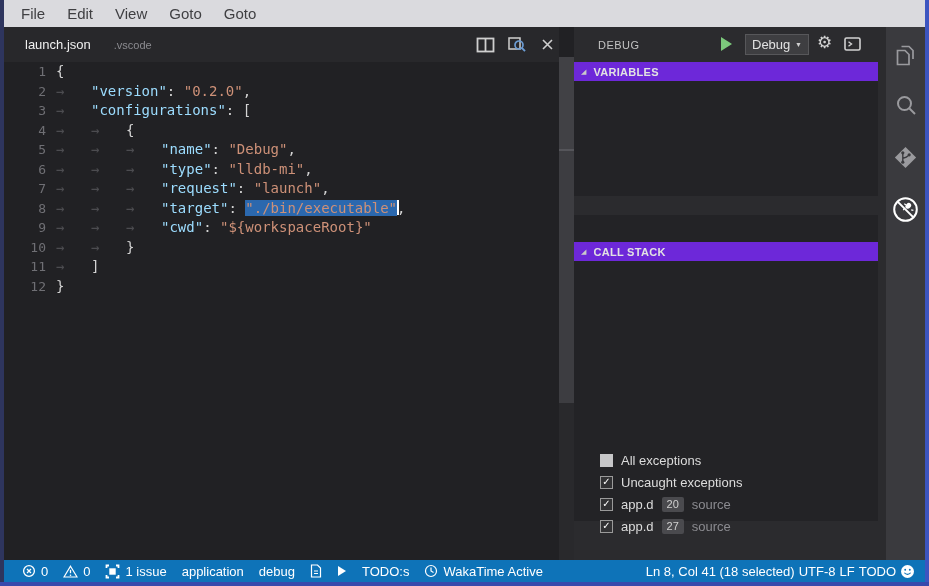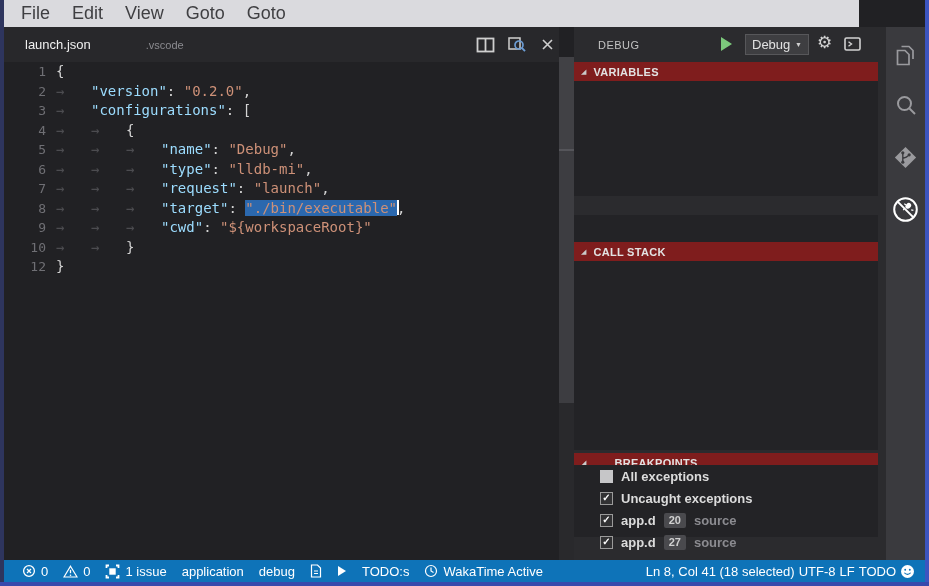--- a/index.html
+++ b/index.html
@@ -5,30 +5,30 @@
   html,body{margin:0;padding:0;background:#101010;}
   #window{position:relative;width:929px;height:586px;overflow:hidden;
           font-family:"Liberation Sans",sans-serif;background:#212124;}
   
   .wb{position:absolute;}
   #b-left{left:0;top:0;width:4px;height:586px;background:#2e355e;}
   #b-right{left:925px;top:0;width:4px;height:586px;background:#3c55c0;}
   #b-bottom{left:0;top:582px;width:929px;height:4px;background:#3849ac;}
 
   
-  #menu-bar{position:absolute;left:4px;top:0;width:855px;height:27px;background:#dadade;
+  #menu-bar{position:absolute;left:4px;top:0;width:921px;height:27px;background:#dadade;
             display:flex;align-items:center;padding-left:6px;box-sizing:border-box;
-            color:#3f3f42;font-size:18px;}
+            color:#3f3f42;font-size:15px;}
   .menu-item{padding:0 11px;cursor:default;}
 
   
   #tab-bar{position:absolute;left:4px;top:27px;width:555px;height:35px;background:#28282b;}
-  .tab{position:absolute;left:21px;top:0;height:35px;display:flex;align-items:baseline;padding-top:10px;box-sizing:border-box;gap:48px;}
+  .tab{position:absolute;left:21px;top:0;height:35px;display:flex;align-items:baseline;padding-top:10px;box-sizing:border-box;}
   .tab-title{color:#f0f0f0;font-size:13px;}
-  .tab-hint{color:#8b8b90;font-size:11px;margin-left:7px;}
+  .tab-hint{color:#8b8b90;font-size:11px;margin-left:23px;}
   .tab-actions{position:absolute;right:2px;top:0;height:35px;display:flex;align-items:center;gap:11px;color:#cfcfcf;}
   .tab-actions span{display:flex;align-items:center;justify-content:center;width:20px;}
 
   
   #editor{position:absolute;left:4px;top:62px;width:555px;height:498px;background:#212124;
           font-family:"DejaVu Sans Mono",monospace;font-size:14px;}
   .cl{display:flex;height:19.5px;line-height:19.5px;white-space:pre;}
   .cl-num{width:50px;padding-right:8px;box-sizing:border-box;text-align:right;color:#6f6f74;font-size:13px;}
   .cl-code{padding-left:2px;}
   .tk-tab{display:inline-block;width:35px;color:#4c4c50;}
@@ -48,29 +48,29 @@
   #panel-header{position:absolute;left:0;top:0;width:312px;height:35px;}
   #panel-title{position:absolute;left:24px;top:12px;font-size:11px;color:#c2c2c2;letter-spacing:.5px;}
   #run-button{position:absolute;left:146px;top:9px;cursor:pointer;}
   #config-dropdown{position:absolute;left:171px;top:7px;width:64px;height:21px;background:#3e3e41;
     border:1px solid #57575a;box-sizing:border-box;display:flex;align-items:center;justify-content:space-between;
     padding:0 6px;color:#e2e2e2;font-size:13px;cursor:pointer;}
   #config-caret{font-size:7px;color:#cfcfcf;margin-left:4px;}
   #gear-button{position:absolute;left:243px;top:5px;font-size:17px;color:#d2d2d2;cursor:pointer;}
   #console-button{position:absolute;left:270px;top:10px;color:#d2d2d2;cursor:pointer;}
 
-  .sec-h{position:absolute;left:0;width:304px;height:19px;background:#7f1d1d;display:flex;align-items:center;
+  .sec-h{position:absolute;left:0;width:304px;height:19px;background:#6d28d9;display:flex;align-items:center;
          padding-left:7px;box-sizing:border-box;gap:7px;}
   .sec-tri{font-size:7px;color:#cacaca;}
   .sec-label{font-size:11px;font-weight:bold;color:#e2e2e2;letter-spacing:.3px;}
   .sec-c{position:absolute;left:0;width:304px;background:#232326;}
   #sec-variables-h{top:35px;}   #sec-variables-c{top:54px;height:115px;}
   #sec-watch-h{top:169px;}      #sec-watch-c{top:188px;height:27px;}
   #sec-callstack-h{top:215px;}  #sec-callstack-c{top:234px;height:189px;}
-  #sec-breakpoints-h{top:426px;gap:28px;}#sec-breakpoints-c{top:438px;height:72px;font-weight:bold;}
+  #sec-breakpoints-h{top:426px;gap:28px;}#sec-breakpoints-c{top:422px;height:72px;}
 
   .bp-row{height:22px;display:flex;align-items:center;padding-left:26px;gap:8px;}
   .bp-check{width:13px;height:13px;box-sizing:border-box;display:flex;align-items:center;justify-content:center;
             font-size:10px;line-height:1;cursor:pointer;}
   .bp-check.unchecked{background:#c6c6c8;}
   .bp-check.checked{background:#323234;border:1px solid #9a9a9a;color:#ffffff;}
   .bp-label{color:#dcdcdc;}
   .bp-badge{background:#4a4a4e;border-radius:2px;padding:0 5px;font-size:11px;height:15px;line-height:15px;color:#d0d0d0;}
   .bp-hint{color:#8b8b90;text-align:right;}
 
@@ -135,20 +135,21 @@
       <div class="cl"><div class="cl-num">1</div><div class="cl-code"><span class="tk-punct">{</span></div></div>
       <div class="cl"><div class="cl-num">2</div><div class="cl-code"><span class="tk-tab">→</span><span class="tk-key">"version"</span><span class="tk-punct">: </span><span class="tk-str">"0.2.0"</span><span class="tk-punct">,</span></div></div>
       <div class="cl"><div class="cl-num">3</div><div class="cl-code"><span class="tk-tab">→</span><span class="tk-key">"configurations"</span><span class="tk-punct">: [</span></div></div>
       <div class="cl"><div class="cl-num">4</div><div class="cl-code"><span class="tk-tab">→</span><span class="tk-tab">→</span><span class="tk-punct">{</span></div></div>
       <div class="cl"><div class="cl-num">5</div><div class="cl-code"><span class="tk-tab">→</span><span class="tk-tab">→</span><span class="tk-tab">→</span><span class="tk-key">"name"</span><span class="tk-punct">: </span><span class="tk-str">"Debug"</span><span class="tk-punct">,</span></div></div>
       <div class="cl"><div class="cl-num">6</div><div class="cl-code"><span class="tk-tab">→</span><span class="tk-tab">→</span><span class="tk-tab">→</span><span class="tk-key">"type"</span><span class="tk-punct">: </span><span class="tk-str">"lldb-mi"</span><span class="tk-punct">,</span></div></div>
       <div class="cl"><div class="cl-num">7</div><div class="cl-code"><span class="tk-tab">→</span><span class="tk-tab">→</span><span class="tk-tab">→</span><span class="tk-key">"request"</span><span class="tk-punct">: </span><span class="tk-str">"launch"</span><span class="tk-punct">,</span></div></div>
       <div class="cl"><div class="cl-num">8</div><div class="cl-code"><span class="tk-tab">→</span><span class="tk-tab">→</span><span class="tk-tab">→</span><span class="tk-key">"target"</span><span class="tk-punct">: </span><span class="tk-sel">"./bin/executable"</span><span class="tk-cursor"></span><span class="tk-punct">,</span></div></div>
       <div class="cl"><div class="cl-num">9</div><div class="cl-code"><span class="tk-tab">→</span><span class="tk-tab">→</span><span class="tk-tab">→</span><span class="tk-key">"cwd"</span><span class="tk-punct">: </span><span class="tk-str">"${workspaceRoot}"</span></div></div>
       <div class="cl"><div class="cl-num">10</div><div class="cl-code"><span class="tk-tab">→</span><span class="tk-tab">→</span><span class="tk-punct">}</span></div></div>
+      <div class="cl"><div class="cl-num">11</div><div class="cl-code"><span class="tk-tab">→</span><span class="tk-punct">]</span></div></div>
       <div class="cl"><div class="cl-num">12</div><div class="cl-code"><span class="tk-punct">}</span></div></div>
     </div>
 
   <div id="scroll-strip">
     <div id="scroll-thumb"></div>
     <div id="scroll-track"></div>
   </div>
 
   <div id="sidebar">
     <div id="panel-header">

